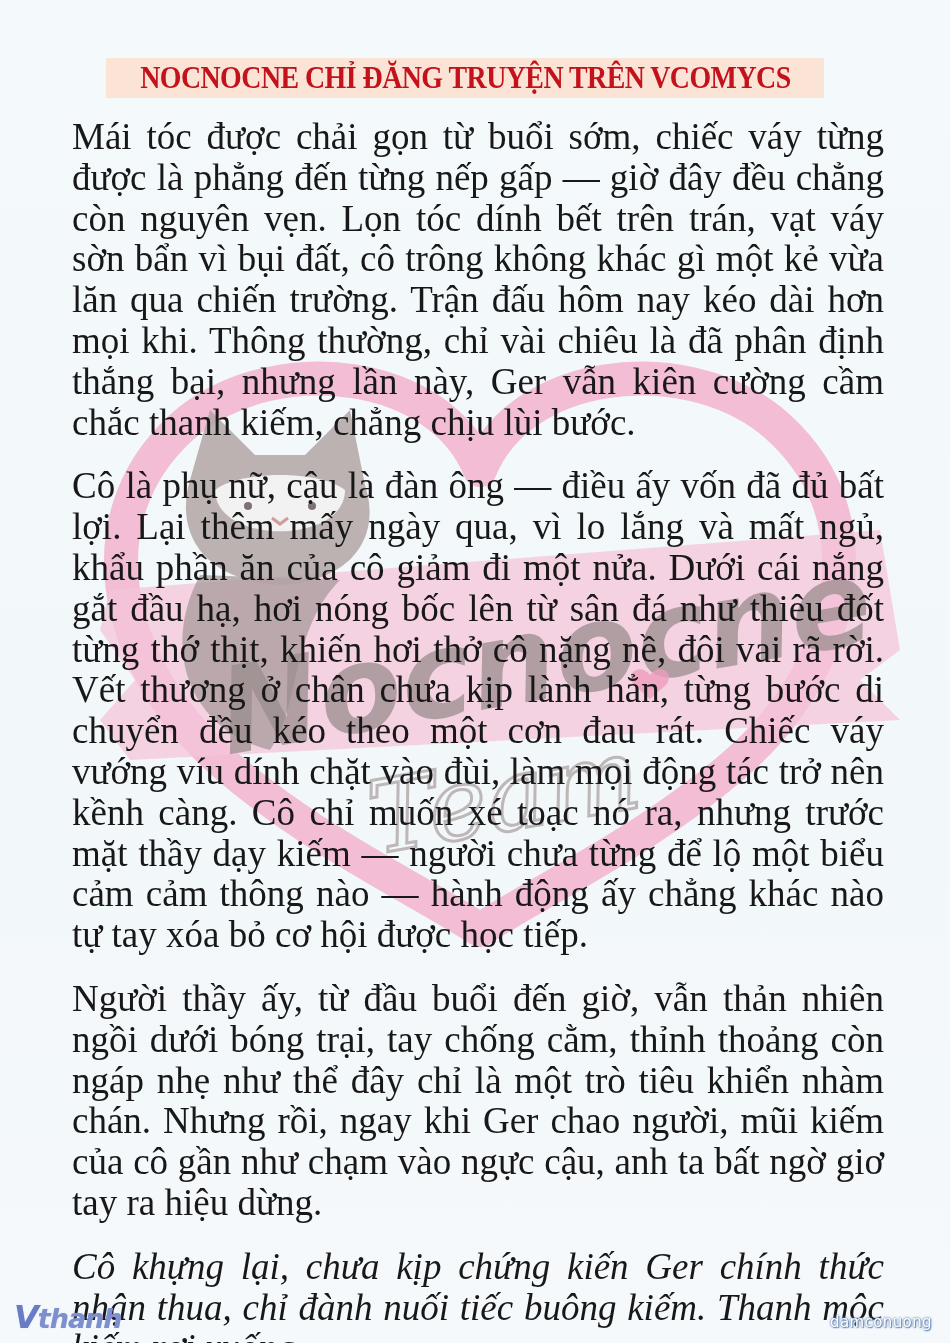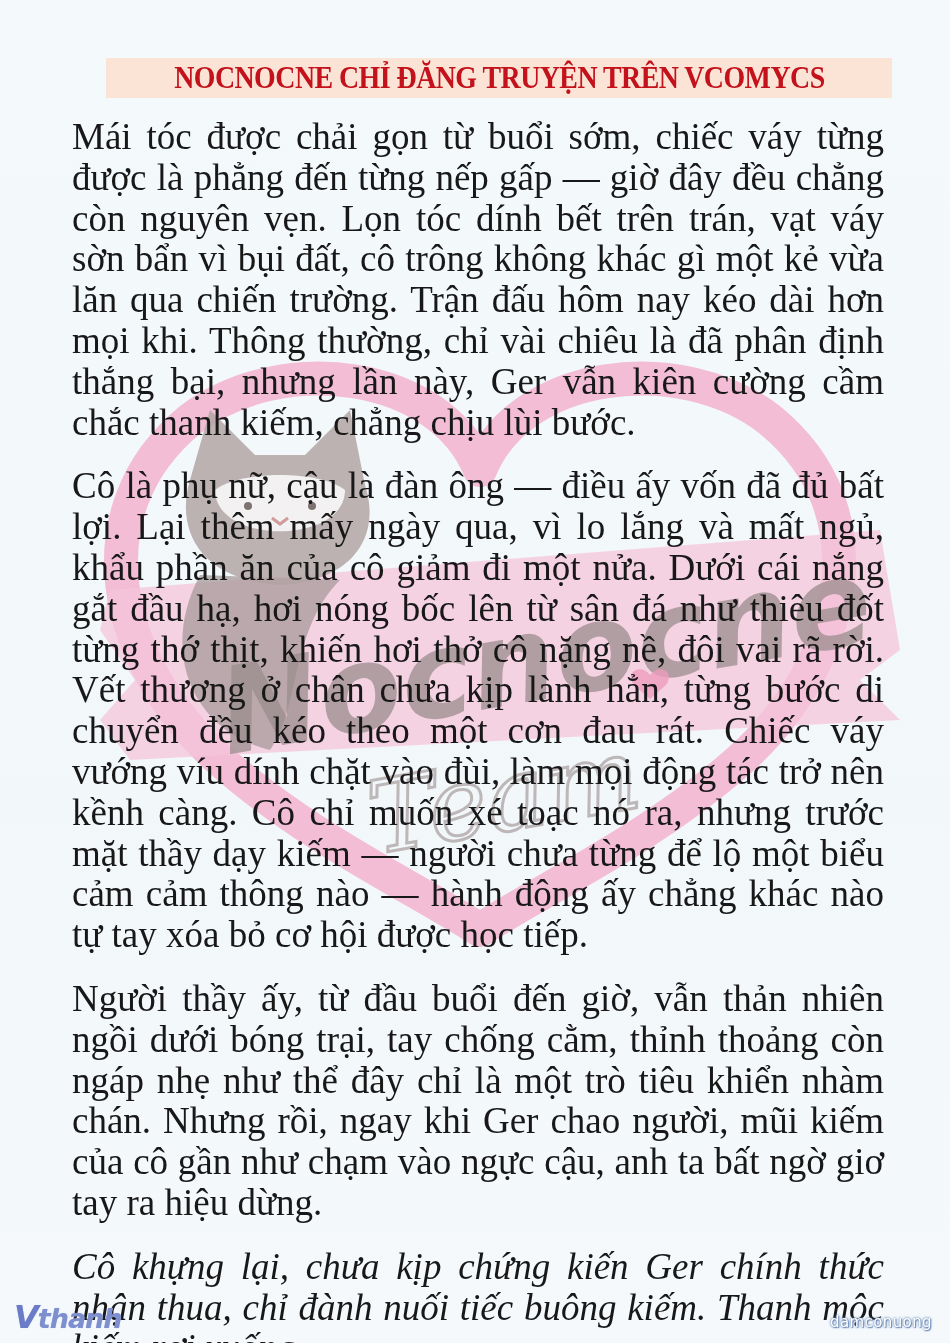--- a/index.html
+++ b/index.html
@@ -27,21 +27,21 @@
       top: 330px;
       width: 880px;
       height: 640px;
       z-index: 1;
       pointer-events: none;
     }
     .title-bar {
       position: absolute;
       left: 106px;
       top: 58px;
-      width: 786px;
+      width: 718px;
       height: 40px;
       background: #fbe3d6;
       z-index: 2;
       display: flex;
       align-items: center;
       justify-content: center;
     }
     .title-text {
       font-family: "Liberation Serif", serif;
       font-weight: bold;

